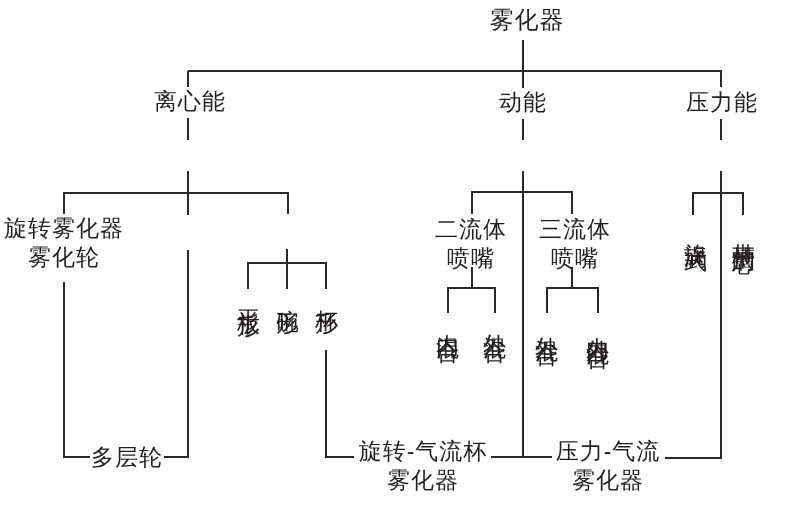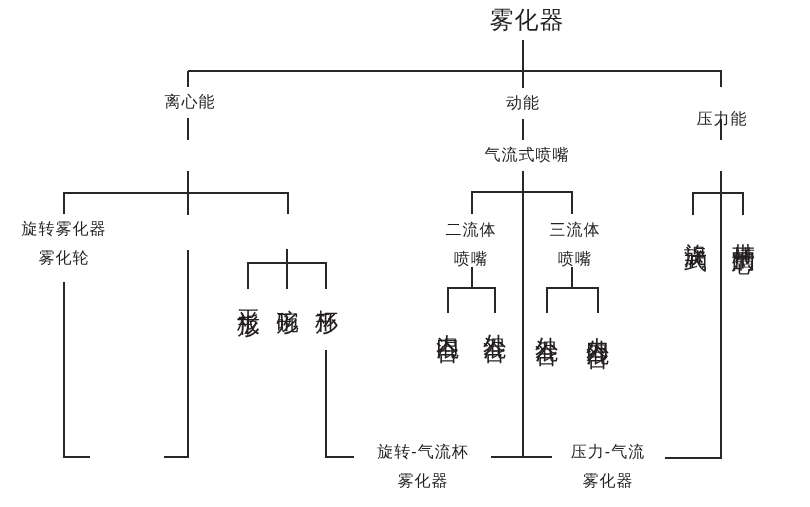--- a/index.html
+++ b/index.html
@@ -2,21 +2,21 @@
 <html><head>
 <meta charset="utf-8">
 <style>
   html,body{margin:0;padding:0;background:#ffffff;}
   .canvas{
     position:relative;width:810px;height:507px;background:#ffffff;overflow:hidden;
     font-family:"Liberation Sans","DejaVu Sans",sans-serif;color:#231f20;
   }
   .lbl{
     position:absolute;transform:translateX(-50%);
-    font-size:16px;line-height:29px;white-space:pre-line;text-align:center;
+    font-size:23px;line-height:29px;white-space:pre-line;text-align:center;
     color:#231f20;letter-spacing:1px;
   }
   .root{font-size:24px;}
   .vlbl{
     position:absolute;writing-mode:vertical-rl;text-orientation:upright;
     font-size:23px;letter-spacing:3px;color:#231f20;line-height:28px;
     transform:translateX(-50%);
   }
   .h,.v{position:absolute;background:#2b2727;}
   .h{height:2px;}
@@ -24,23 +24,22 @@
 </style>
 </head>
 <body>
 
 <div class="canvas">
 
   <div class="lbl root" style="left:527px;top:5px">雾化器</div>
 
   <div class="lbl" style="left:190px;top:87px">离心能</div>
   <div class="lbl" style="left:523px;top:88px">动能</div>
-  <div class="lbl" style="left:722px;top:104px">压力能</div>
+  <div class="lbl" style="left:722px;top:88px">压力能</div>
 
-  <div class="lbl" style="left:527px;top:140px">气流式喷嘴</div>
 
   <div class="lbl" style="left:64px;top:214px">旋转雾化器
 雾化轮</div>
 
   <div class="lbl" style="left:471px;top:215px">二流体
 喷嘴</div>
   <div class="lbl" style="left:575px;top:215px">三流体
 喷嘴</div>
 
   <div class="vlbl" style="left:249px;top:291px">平板形</div>
@@ -48,20 +47,21 @@
   <div class="vlbl" style="left:327px;top:291px">杯形</div>
 
   <div class="vlbl" style="left:448px;top:316px">内混合</div>
   <div class="vlbl" style="left:495px;top:316px">外混合</div>
   <div class="vlbl" style="left:547px;top:319px">外混合</div>
   <div class="vlbl" style="left:598px;top:319px">内外混合</div>
 
   <div class="vlbl" style="left:696px;top:225px">旋涡式</div>
   <div class="vlbl" style="left:744px;top:225px">带槽的芯</div>
 
+  <div class="lbl" style="left:127px;top:443px">多层轮</div>
   <div class="lbl" style="left:423px;top:437px">旋转-气流杯
 雾化器</div>
   <div class="lbl" style="left:608px;top:437px">压力-气流
 雾化器</div>
 
   <div class="v" style="left:522px;top:40px;height:48px"></div>
   <div class="h" style="left:188px;top:70px;width:534px"></div>
   <div class="v" style="left:187px;top:71px;height:16px"></div>
   <div class="v" style="left:720px;top:71px;height:16px"></div>
 

